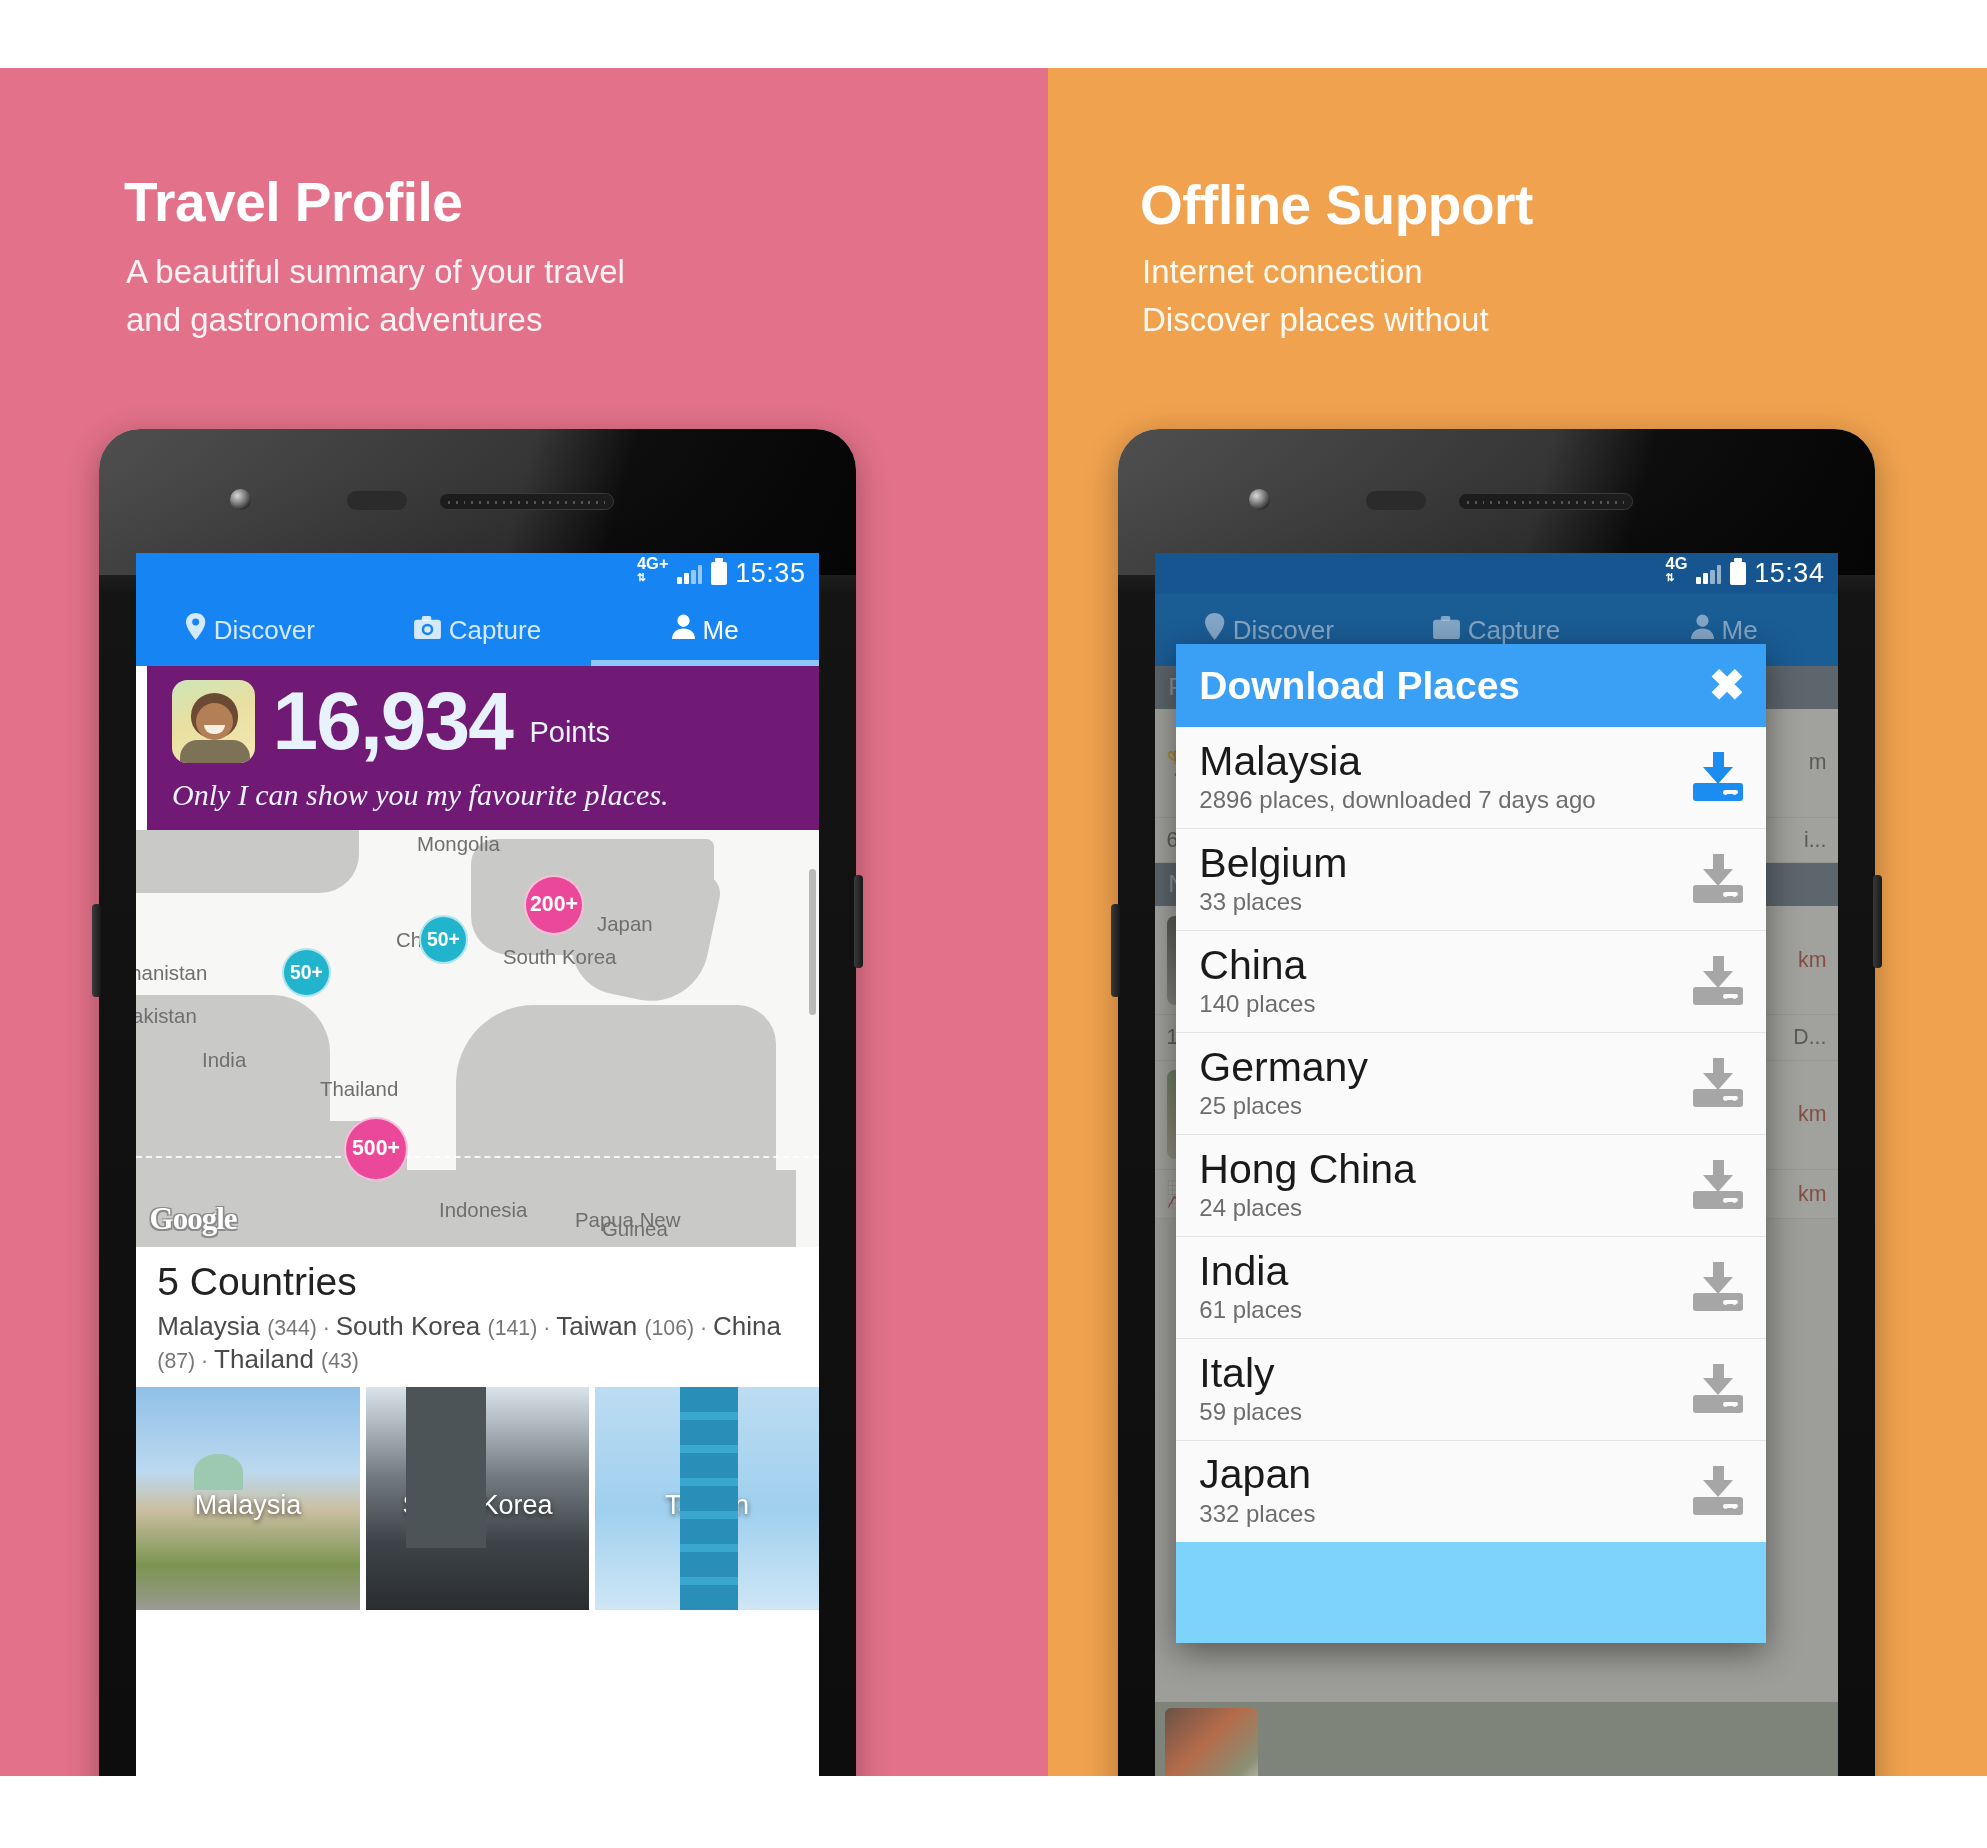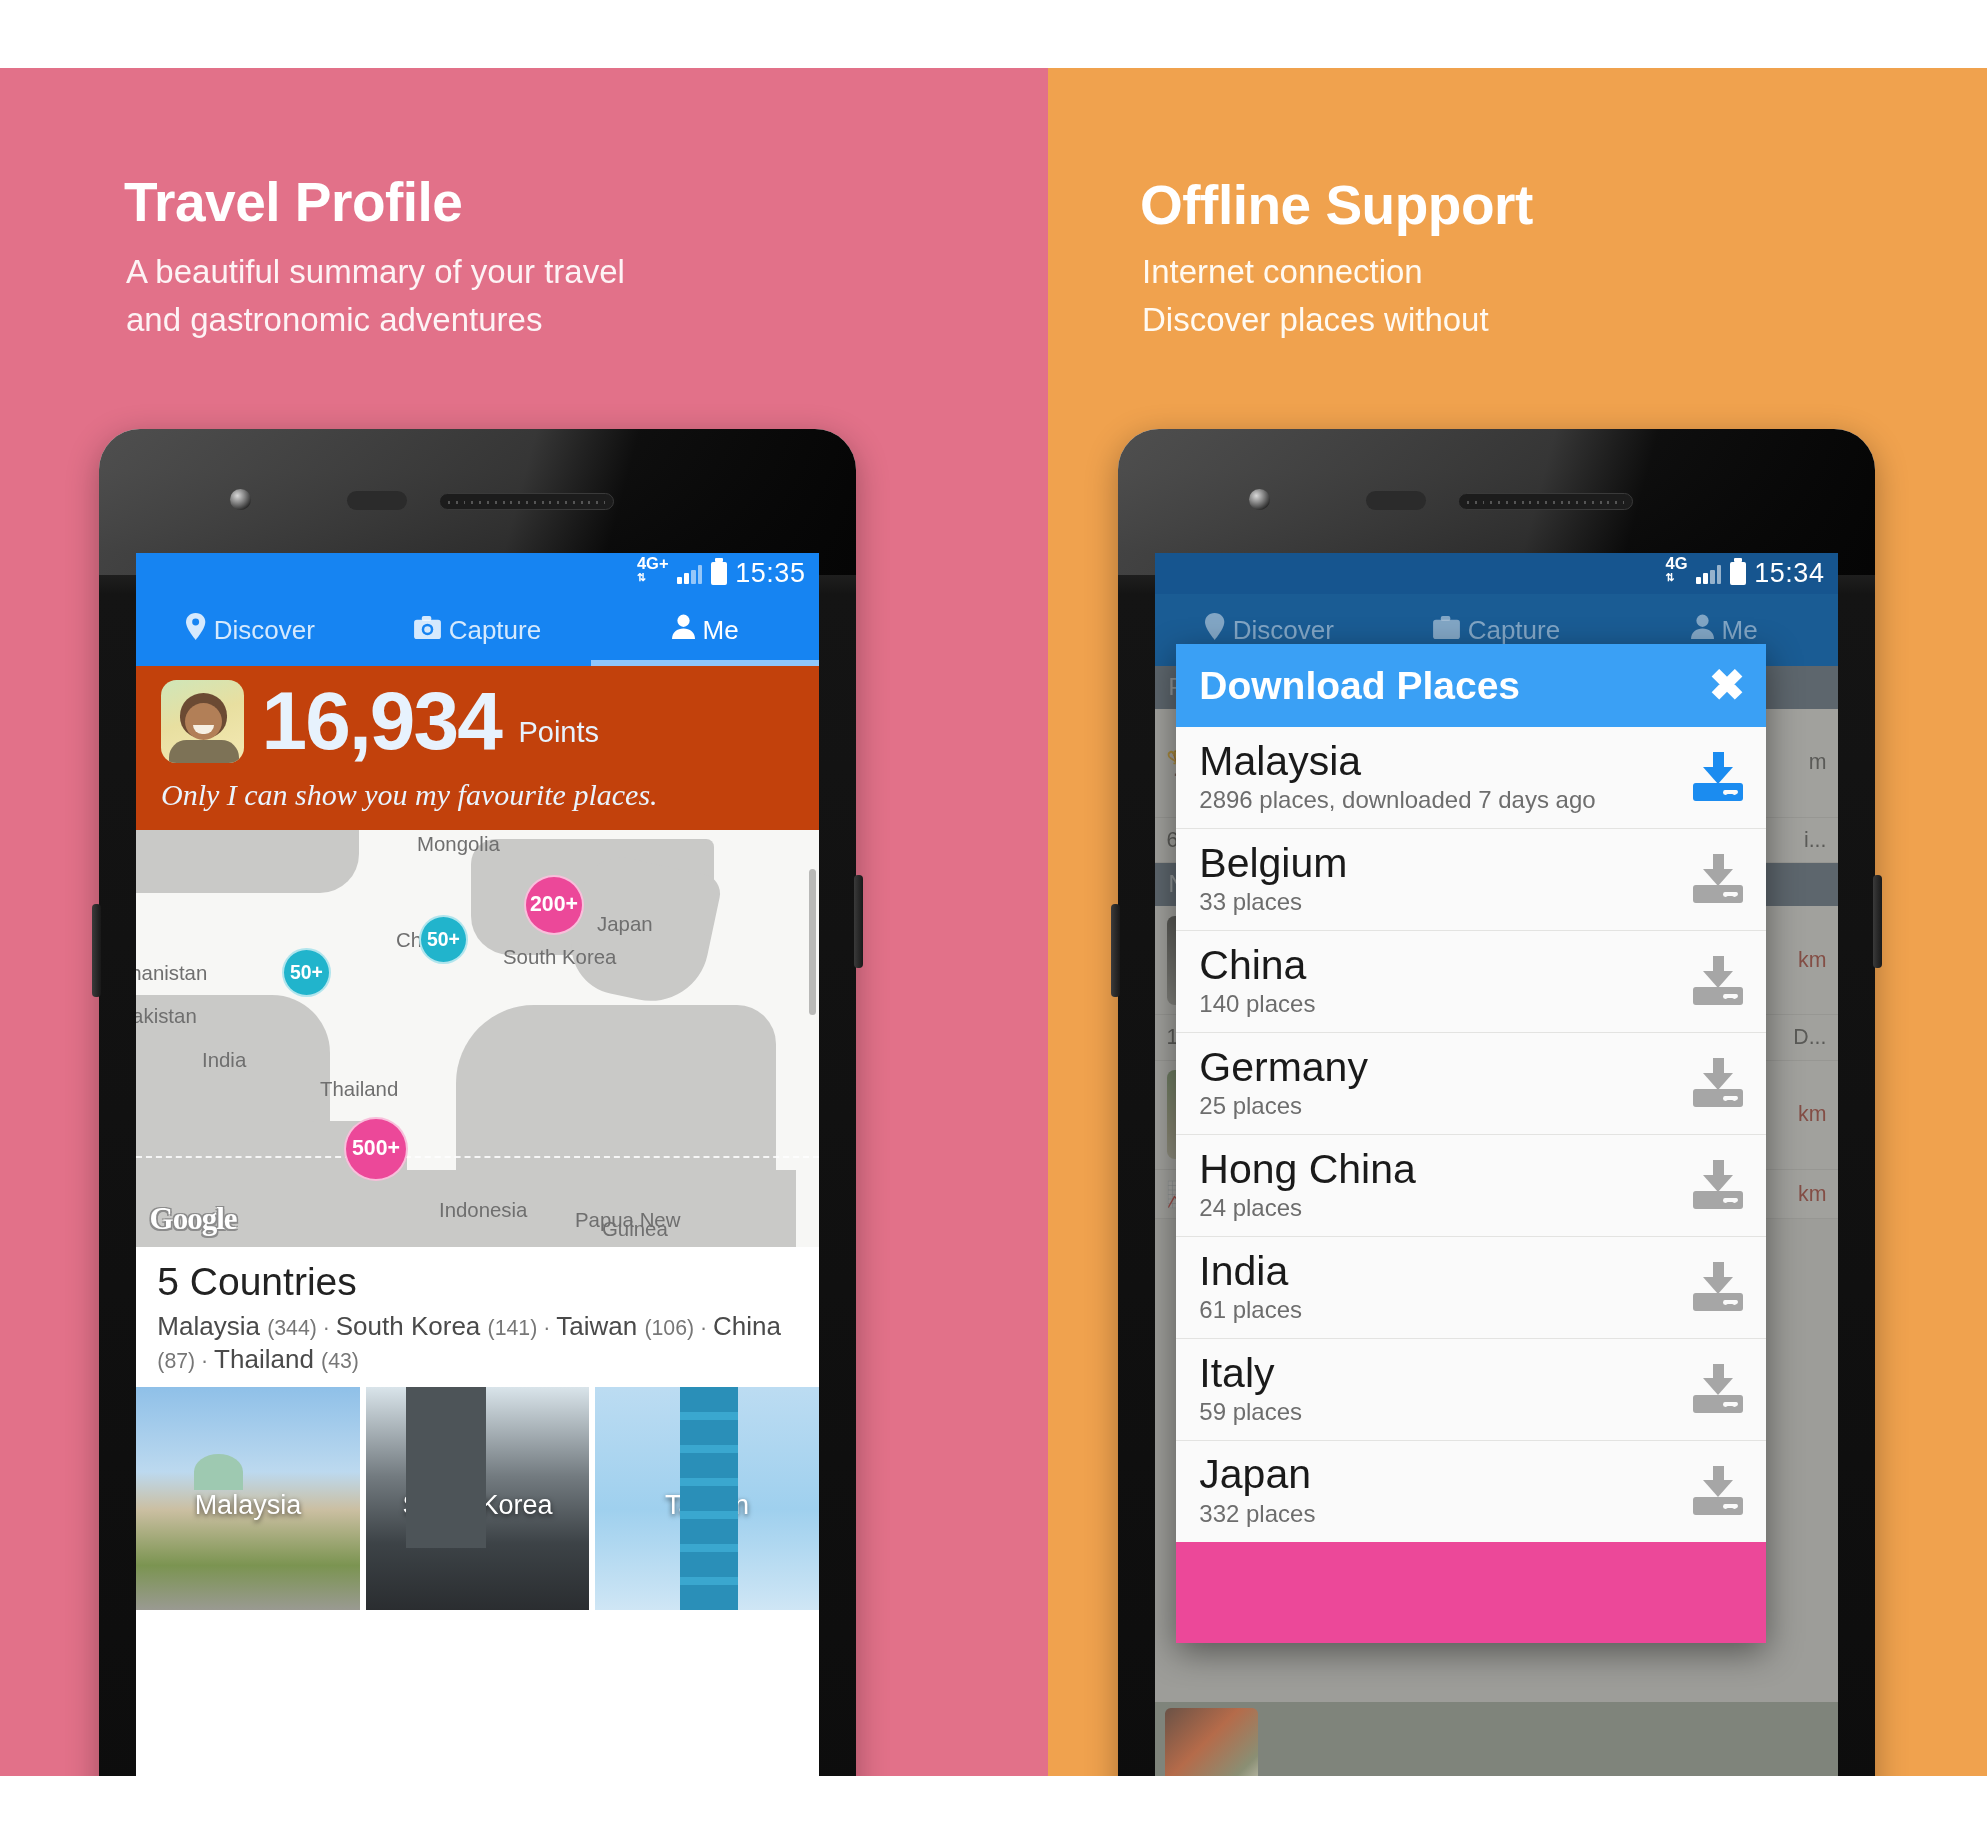--- a/index.html
+++ b/index.html
@@ -87,21 +87,21 @@
 
   
   .tabbar { background: #1684f2; height: 72px; display: flex; position: relative; }
   .tab { flex: 1; display: flex; align-items: center; justify-content: center; gap: 7.8px;
          color: rgba(255,255,255,.82); font-size: 26px; }
   .tab.active { color: #ffffff; }
   .tab-underline { position: absolute; bottom: 0; height: 5.8px; background: #8fc6fb; }
   .ic { display: inline-block; }
 
   
-  .pointsblock { background: #c2410c; padding: 13.6px 0 0 0; }
+  .pointsblock { background: #701a75; padding: 13.6px 0 0 0; margin-left: 11px; }
   .points-row { display: flex; align-items: center; gap: 17.5px; padding-left: 25px; }
   .avatar {
     width: 83px; height: 83px; border-radius: 15.5px; overflow: hidden; flex: none;
     background: linear-gradient(160deg,#cfe6b9 0%,#e8dfa0 45%,#f4e9b4 100%);
     position: relative;
   }
   .avatar .head { position:absolute; left:19.4px; top:13.6px; width:47px; height:45px; border-radius:50% 50% 46% 46%; background:#6b4a33; }
   .avatar .face { position:absolute; left:24px; top:23px; width:37px; height:37px; border-radius:50%; background:#b27f57; }
   .avatar .smile{ position:absolute; left:32px; top:45px; width:21.3px; height:9.7px; border-radius:0 0 11.6px 11.6px; background:#f6efe2; }
   .avatar .body { position:absolute; left:7.8px; bottom:0; width:70px; height:23px; border-radius:17.5px 17.5px 0 0; background:#7d7256; }
@@ -154,21 +154,21 @@
   .attr-row { position: absolute; left: 0; right: 0; bottom: 0; height: 105px;
               display: flex; align-items: center; gap: 13.6px; padding-left: 9.7px;
               background: rgba(125,130,120,.92); }
   .attr-thumb { width: 93px; height: 93px; border-radius: 5.8px; flex: none;
                background: linear-gradient(135deg,#6a5246 0%,#b56b4a 40%,#8a8f74 75%,#d8d3c6 100%); }
   .attr-title { font-size: 33px; color: #1c1c1c; }
   .attr-sub { font-size: 25px; color: #4d4d4d; display: flex; align-items: center; gap: 7.8px; margin-top: 1.9px;}
 
   
   .dialog {
-    position: absolute; background: #ec4899;
+    position: absolute; background: #7dd3fc;
     box-shadow: 0 9.7px 33px rgba(0,0,0,.45);
   }
   .dialog-hdr {
     background: #3aa0f5; height: 83px; display: flex; align-items: center;
     justify-content: space-between; padding: 0 21.3px 0 23px;
   }
   .dialog-title { color: #ffffff; font-size: 39px; font-weight: bold; }
   .dialog-close { color: #ffffff; font-size: 43px; font-weight: bold; line-height: 1; cursor: pointer; }
   .dl-list { background: #fafafa; }
   .dl-item { display: flex; align-items: center; justify-content: space-between;

